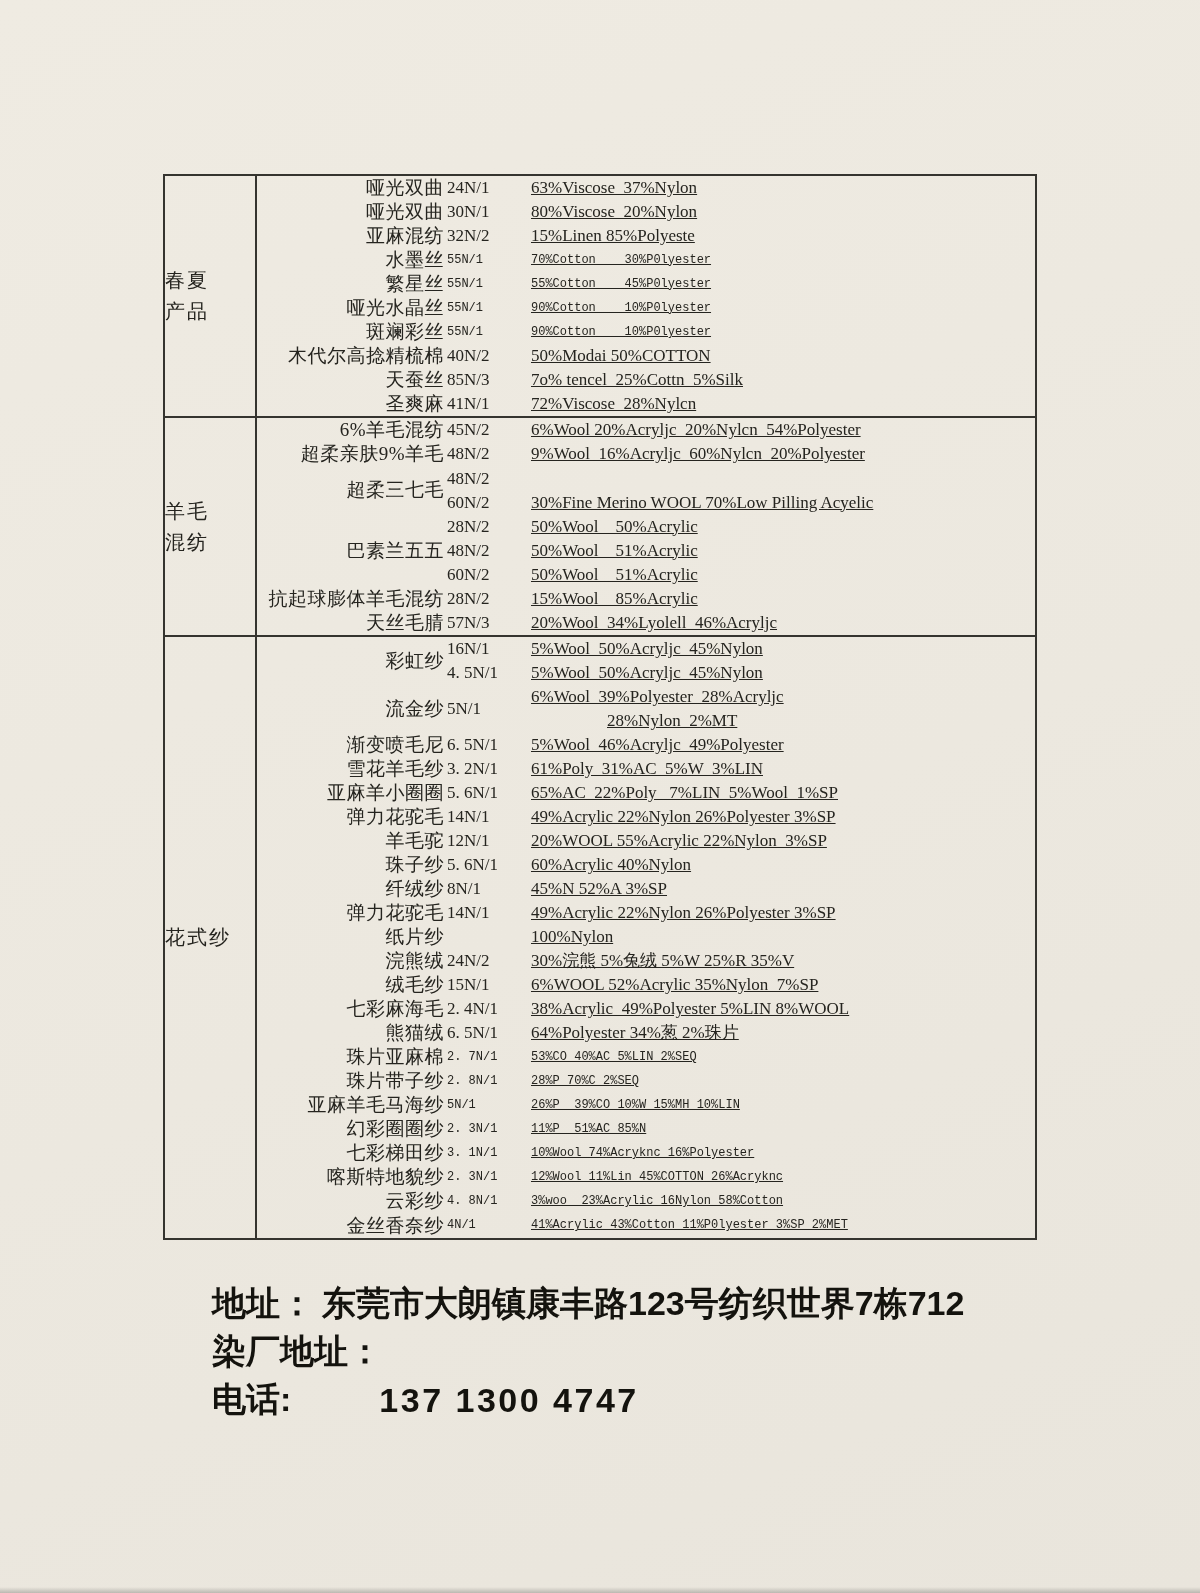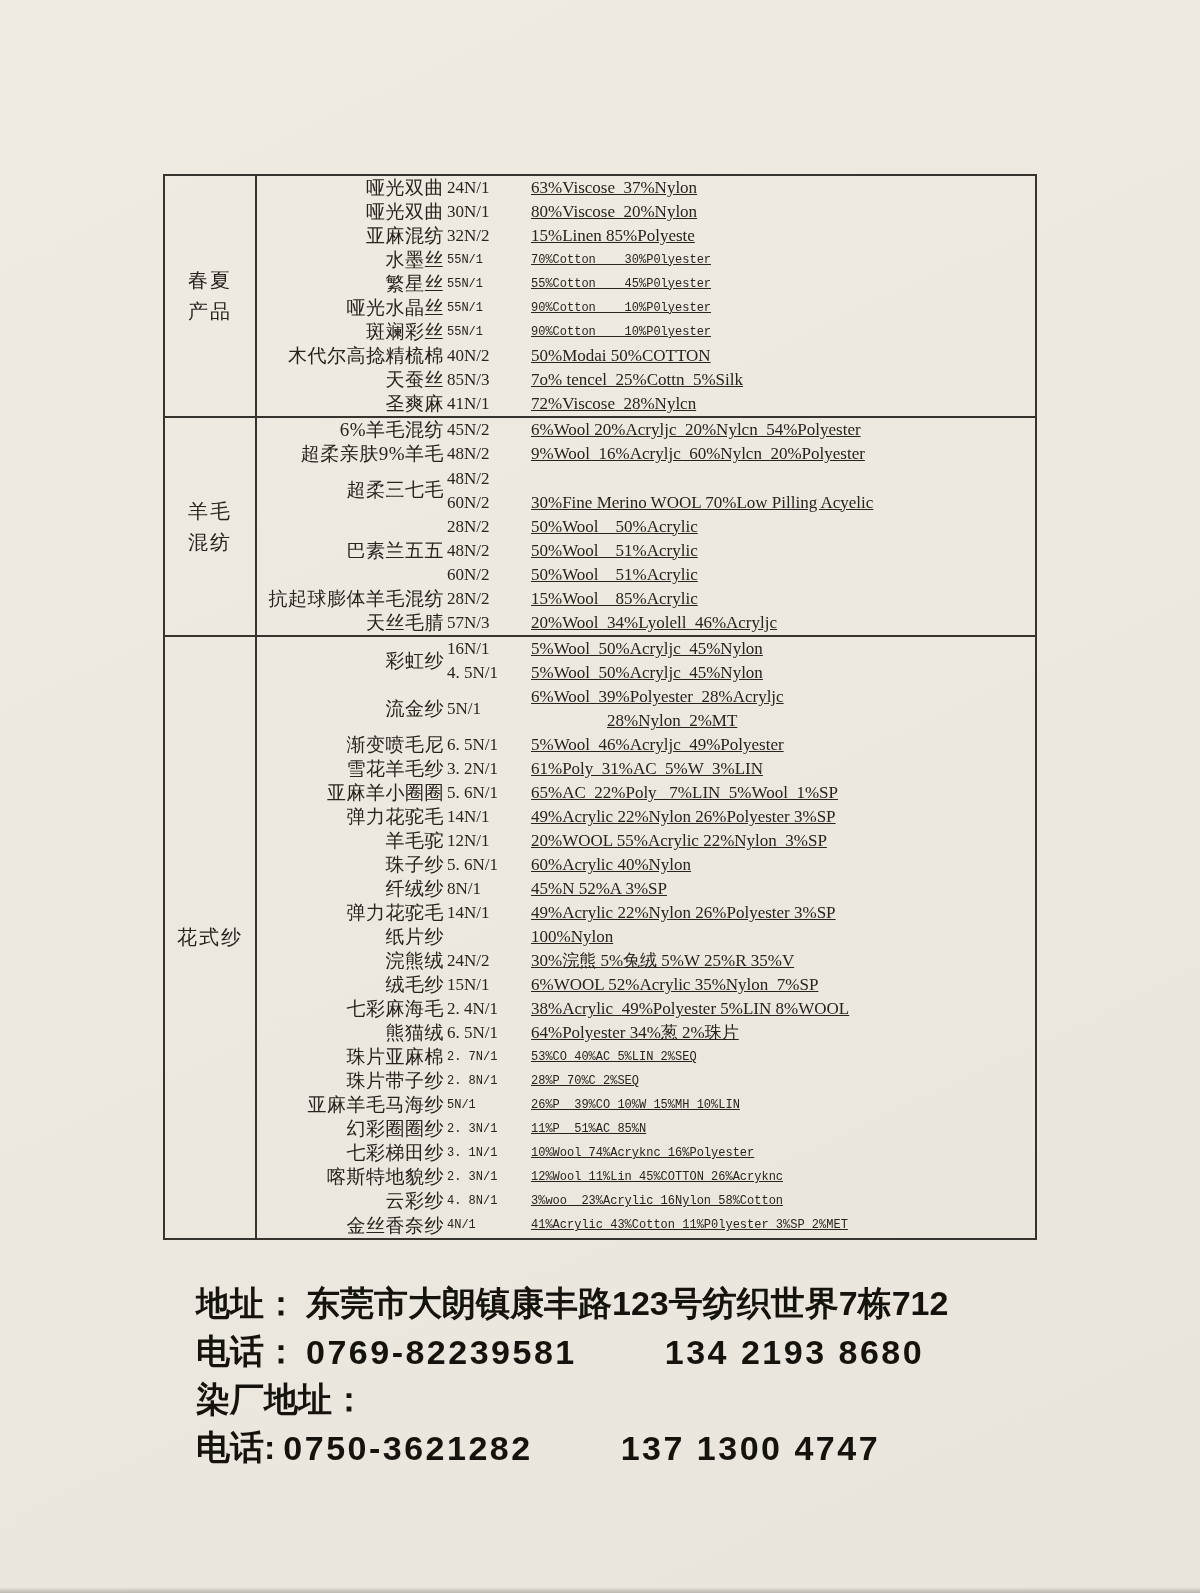--- a/index.html
+++ b/index.html
@@ -25,33 +25,33 @@
   }
   table.product-table{
     position:absolute;left:163px;top:174px;
     width:872px;height:1066px;
     border-collapse:collapse;table-layout:fixed;
     border:2px solid var(--border);
   }
   td{padding:0;height:24px;vertical-align:middle;font-size:17px;line-height:1.05;color:var(--ink);}
   td.cat{
     border-right:2px solid var(--border);
-    text-align:center;font-size:20px;line-height:1.55;
+    text-align:left;font-size:20px;line-height:1.55;
     white-space:pre-line;letter-spacing:2px;
   }
   td.name{text-align:right;font-size:19px;letter-spacing:0.5px;}
   td.count{padding-left:3px;white-space:pre;}
   td.comp{white-space:pre;text-decoration:underline;}
   td.comp2{padding-left:76px;}
   tr.mono td.count, tr.mono td.comp{
     font-family:"Liberation Mono","DejaVu Sans Mono",monospace;font-size:12px;margin-top:32px;
   }
   tr.sec-start td{border-top:2px solid var(--border);}
   .footer{
-    position:absolute;left:196px;top:1280px;
+    position:absolute;left:212px;top:1280px;
     font-family:"Liberation Sans","DejaVu Sans",sans-serif;
     font-weight:700;color:#14130e;
   }
   .footer-line{height:48px;display:flex;align-items:center;font-size:34px;white-space:pre;}
   .foot-value{margin-left:8px;}
   .foot-value.digits{letter-spacing:2.5px;}
   .foot-value.value2{margin-left:88px;}
 </style>
 </head>
 <body>
@@ -283,17 +283,16 @@
         <tr class="mono">
           <td class="name" rowspan="1">金丝香奈纱</td>
           <td class="count">4N/1</td>
           <td class="comp">41%Acrylic 43%Cotton 11%P0lyester 3%SP 2%MET</td>
         </tr>
       </tbody>
   </table>
 
   <div class="footer" id="footer">
       <div class="footer-line"><span class="foot-label">地址：</span><span class="foot-value">东莞市大朗镇康丰路123号纺织世界7栋712</span></div>
-      <div class="footer-line"><span class="foot-label">电话：</span><span class="foot-value digits">0769-82239581</span><span class="foot-value value2 digits">134 2193 8680</span></div>
       <div class="footer-line"><span class="foot-label">染厂地址：</span></div>
-      <div class="footer-line"><span class="foot-label">电话:</span><span class="foot-value digits">0750-3621282</span><span class="foot-value value2 digits">137 1300 4747</span></div>
+      <div class="footer-line"><span class="foot-label">电话:</span><span class="foot-value value2 digits">137 1300 4747</span></div>
     </div>
 </div>
 
 </body></html>

